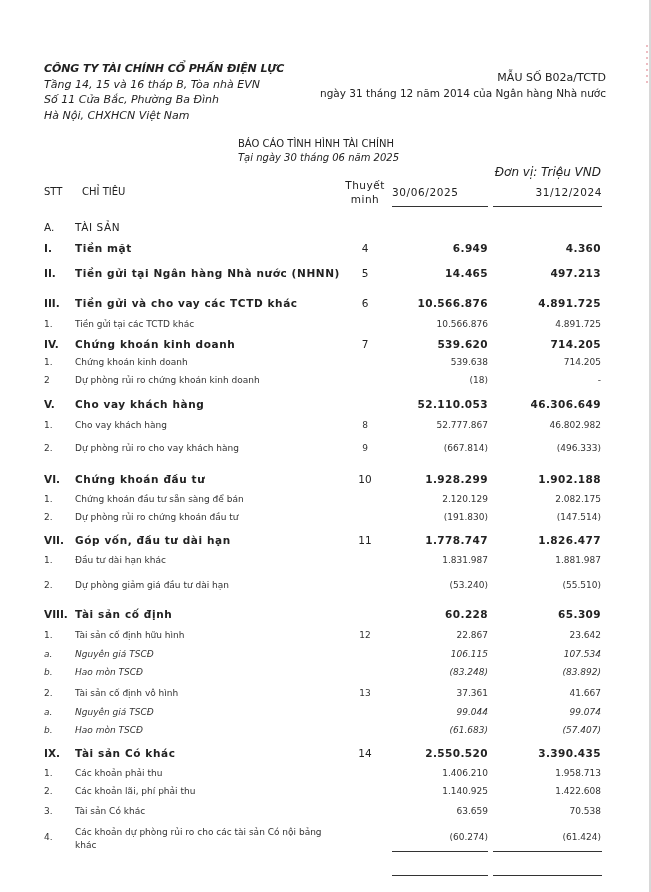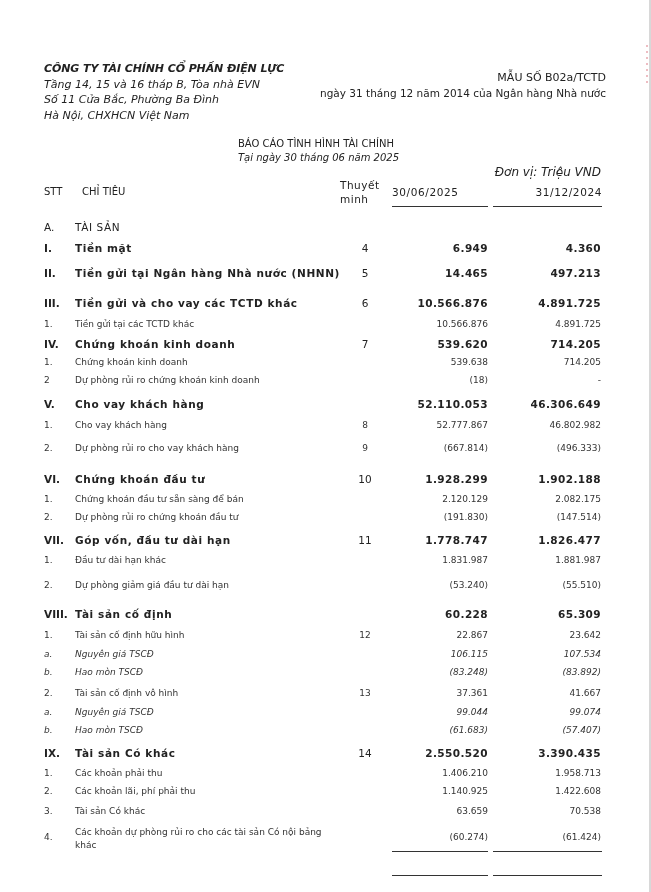--- a/index.html
+++ b/index.html
@@ -18,21 +18,21 @@
   .form .code { font-weight: normal; font-size: 11px; }
   .form div { white-space: nowrap; }
 
   .title { position: absolute; left: 238px; top: 137px; font-size: 10px; line-height: 14px; }
   .title .sub { font-style: italic; font-size: 10px; }
 
   .unit { position: absolute; right: 50px; top: 165px; font-style: italic; font-size: 12px; }
 
   .hdr-stt { position: absolute; left: 44px; top: 186px; font-size: 10px; }
   .hdr-item { position: absolute; left: 82px; top: 186px; font-size: 10px; }
-  .hdr-note { position: absolute; left: 340px; top: 178px; width: 50px; font-size: 10.5px; line-height: 14px; letter-spacing: 0.5px; }
+  .hdr-note { position: absolute; left: 340px; top: 178px; width: 50px; text-align: center; font-size: 10.5px; line-height: 14px; letter-spacing: 0.5px; }
   .hdr-c1 { position: absolute; left: 392px; top: 186px; width: 96px; text-align: left; font-size: 10.5px; letter-spacing: 0.6px; }
   .hdr-c2 { position: absolute; left: 492px; top: 186px; width: 110px; text-align: right; font-size: 10.5px; letter-spacing: 0.6px; }
   .rule { position: absolute; height: 1px; background: #333; }
 
   .rows { position: absolute; left: 0; top: 0; width: 651px; }
   .row { position: absolute; left: 0; width: 651px; height: 16px; font-size: 9px; color: #333; }
   .row .stt { position: absolute; left: 44px; top: 0; }
   .row .label { position: absolute; left: 75px; top: 0; white-space: nowrap; }
   .row .note { position: absolute; left: 340px; top: 0; width: 50px; text-align: center; }
   .row .v1 { position: absolute; left: 392px; top: 0; width: 96px; text-align: right; }

